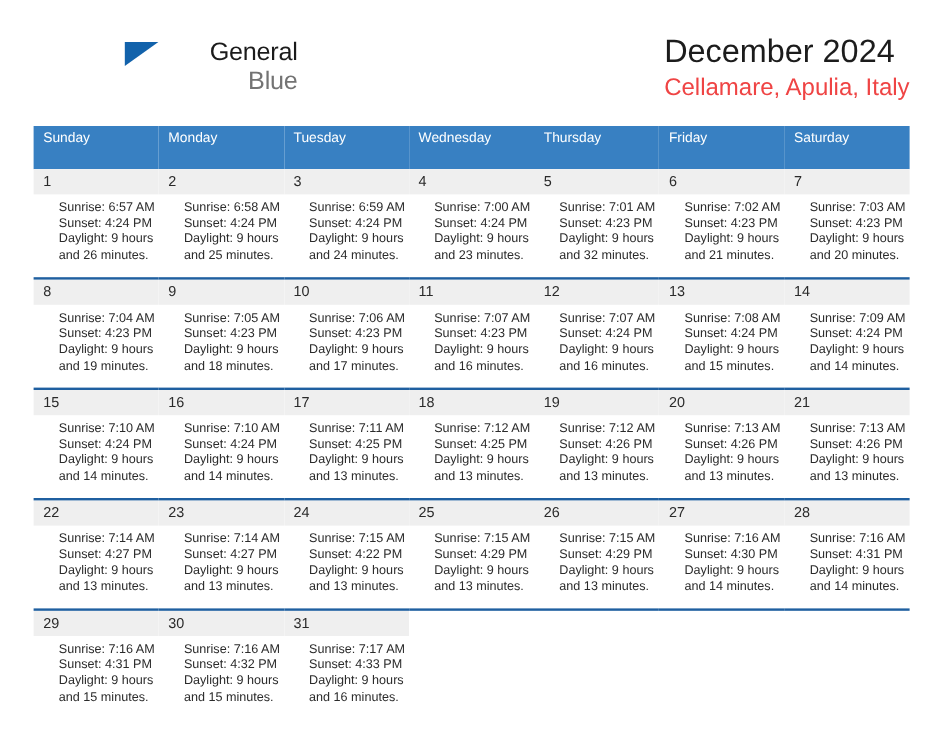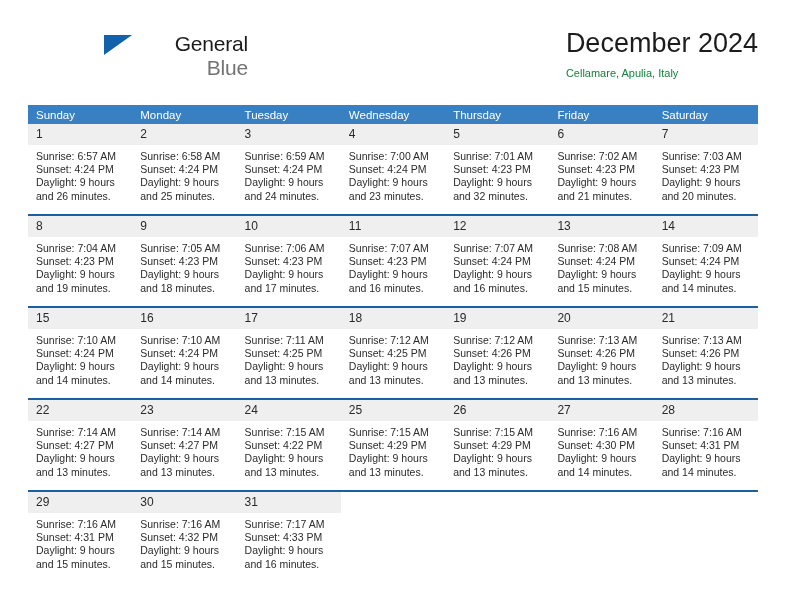--- a/index.html
+++ b/index.html
@@ -71,23 +71,23 @@
     top: 0;
   }
   .cal-title {
     font-size: 27px;
     line-height: 34px;
     color: #1c1c1c;
     font-weight: normal;
     white-space: nowrap;
   }
   .cal-subtitle {
-    font-size: 11px;
+    font-size: 20px;
     line-height: 22px;
-    color: #15803d;
+    color: #ef4444;
     white-space: nowrap;
     margin-top: 2px;
   }
 
   
   .calendar {
     position: absolute;
     left: 28px;
     top: 105px;
     width: 730px;
@@ -96,21 +96,21 @@
     border-collapse: collapse;
     width: 730px;
     table-layout: fixed;
   }
   table.cal th {
     background: #3880c2;
     color: #ffffff;
     font-size: 11.5px;
     font-weight: normal;
     text-align: left;
-    padding: 4px 0 3px 8px;
+    padding: 4px 0 20px 8px;
     height: 12px;
     border: none;
   }
   td.daycell {
     vertical-align: top;
     padding: 0;
     border: none;
     height: 82px;
     background: #ffffff;
   }
@@ -135,20 +135,21 @@
     height: 15px;
   }
   td.empty .datenum {
     background: #ffffff;
   }
   .info {
     padding: 5px 6px 0 8px;
     font-size: 10.5px;
     line-height: 13.2px;
     color: #2b2b2b;
+    margin-left: 13px;
   }
   .info div {
     white-space: nowrap;
   }
 </style>
 </head>
 <body>
 
 <div class="page">
 

